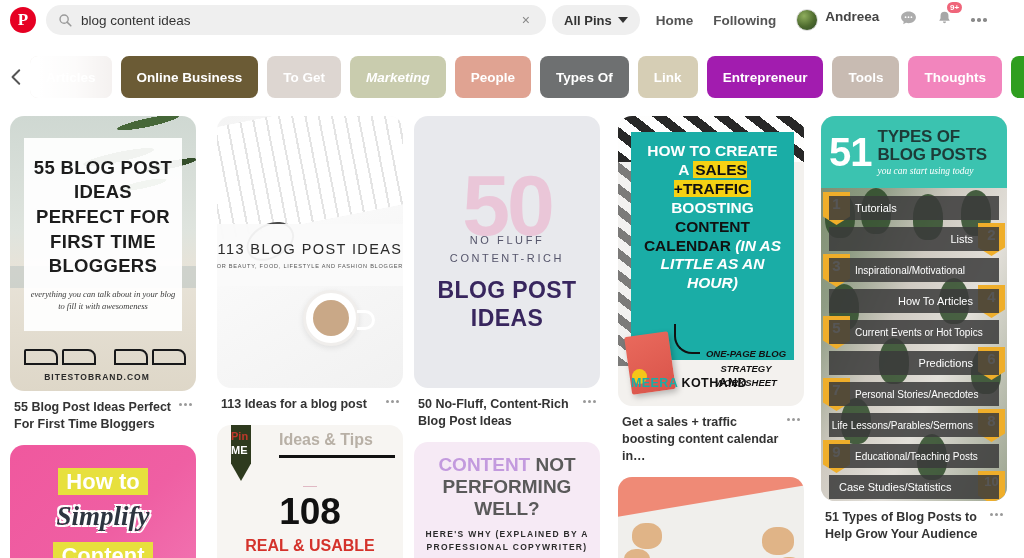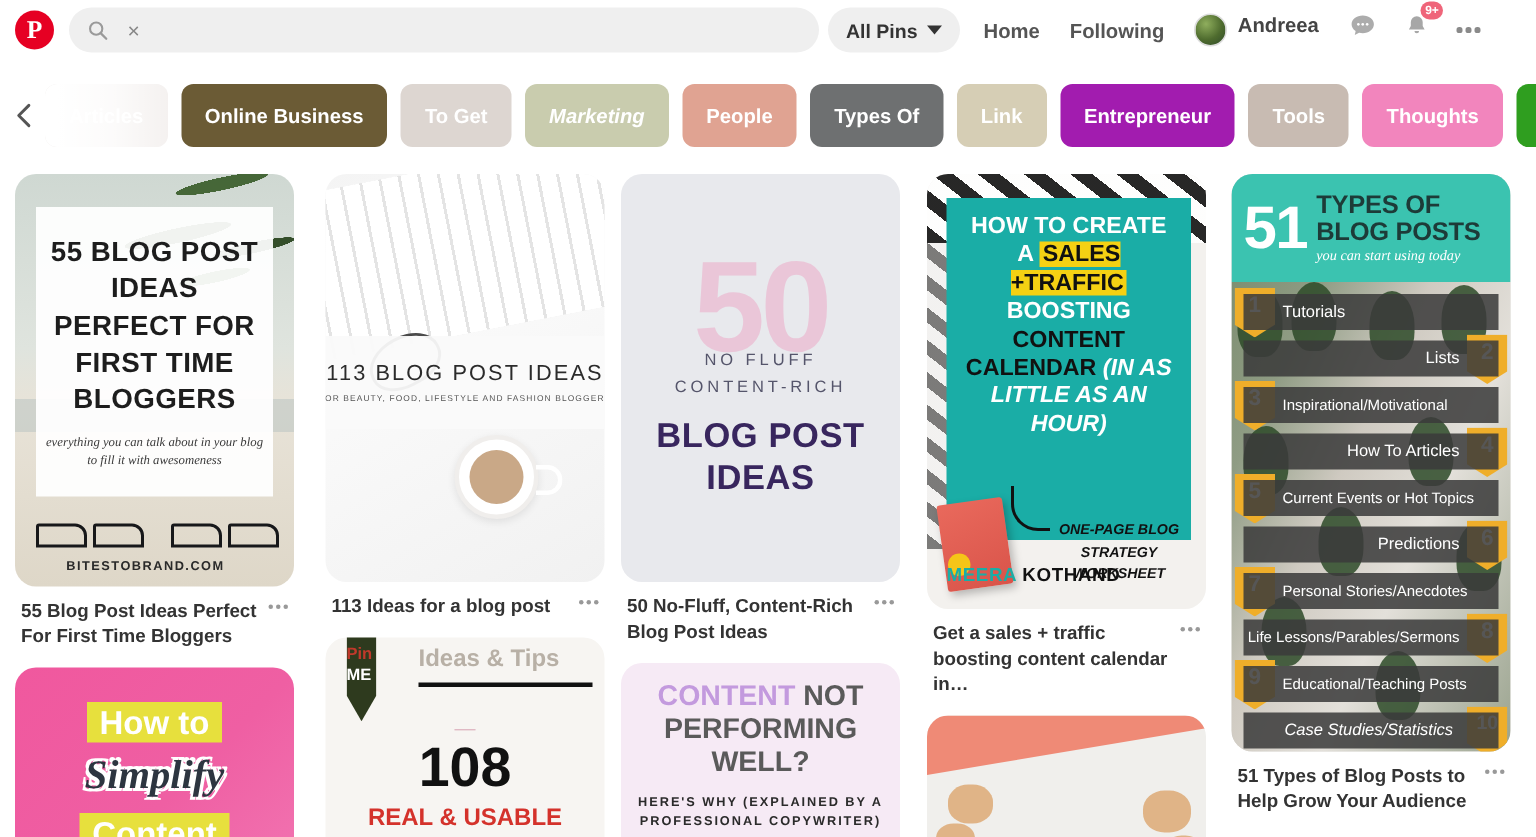--- a/index.html
+++ b/index.html
@@ -348,20 +348,21 @@
 <body>
 
 <div class="header">
   <div class="logo">P</div>
 
   <div class="searchbar">
     <svg class="search-icon" viewBox="0 0 24 24">
       <circle cx="10.5" cy="10.5" r="7" fill="none" stroke="#555" stroke-width="2.4"></circle>
       <line x1="15.6" y1="15.6" x2="22" y2="22" stroke="#555" stroke-width="2.6" stroke-linecap="round"></line>
     </svg>
+    <input class="search-input" value="blog content ideas" placeholder="Search" style="">
     <span class="clear-x">×</span>
   </div>
 
   <div class="allpins">
     <span>All Pins</span>
     <span class="chev"></span>
   </div>
 
   <div class="nav-link">Home</div>
   <div class="nav-link">Following</div>
@@ -639,21 +640,21 @@
             </div>
             <div class="badge-n" style="top: 221px; right: 2px;">8</div>
             <div class="rowline" style="top: 225px; justify-content: flex-end; padding-left: 10px; padding-right: 26px;">
               <span style="white-space: nowrap; font-size: 10px;">Life Lessons/Parables/Sermons</span>
             </div>
             <div class="badge-n" style="top: 252px; left: 2px;">9</div>
             <div class="rowline" style="top: 256px; justify-content: flex-start; padding-left: 26px; padding-right: 10px;">
               <span style="white-space: nowrap; font-size: 10px;">Educational/Teaching Posts</span>
             </div>
             <div class="badge-n" style="top: 283px; right: 2px; font-size: 13px;">10</div>
-            <div class="rowline" style="top: 287px; justify-content: center; padding-left: 10px; padding-right: 13px; font-style: italic;">
+            <div class="rowline" style="top: 287px; justify-content: flex-start; padding-left: 10px; padding-right: 13px;">
               <span style="white-space: nowrap;">Case Studies/Statistics</span>
             </div>
           </div>
       </div>
       <div class="pin-meta">
         <div class="pin-title">51 Types of Blog Posts to Help Grow Your Audience</div>
         <div class="dots-v">
             <i></i>
             <i></i>
             <i></i>

